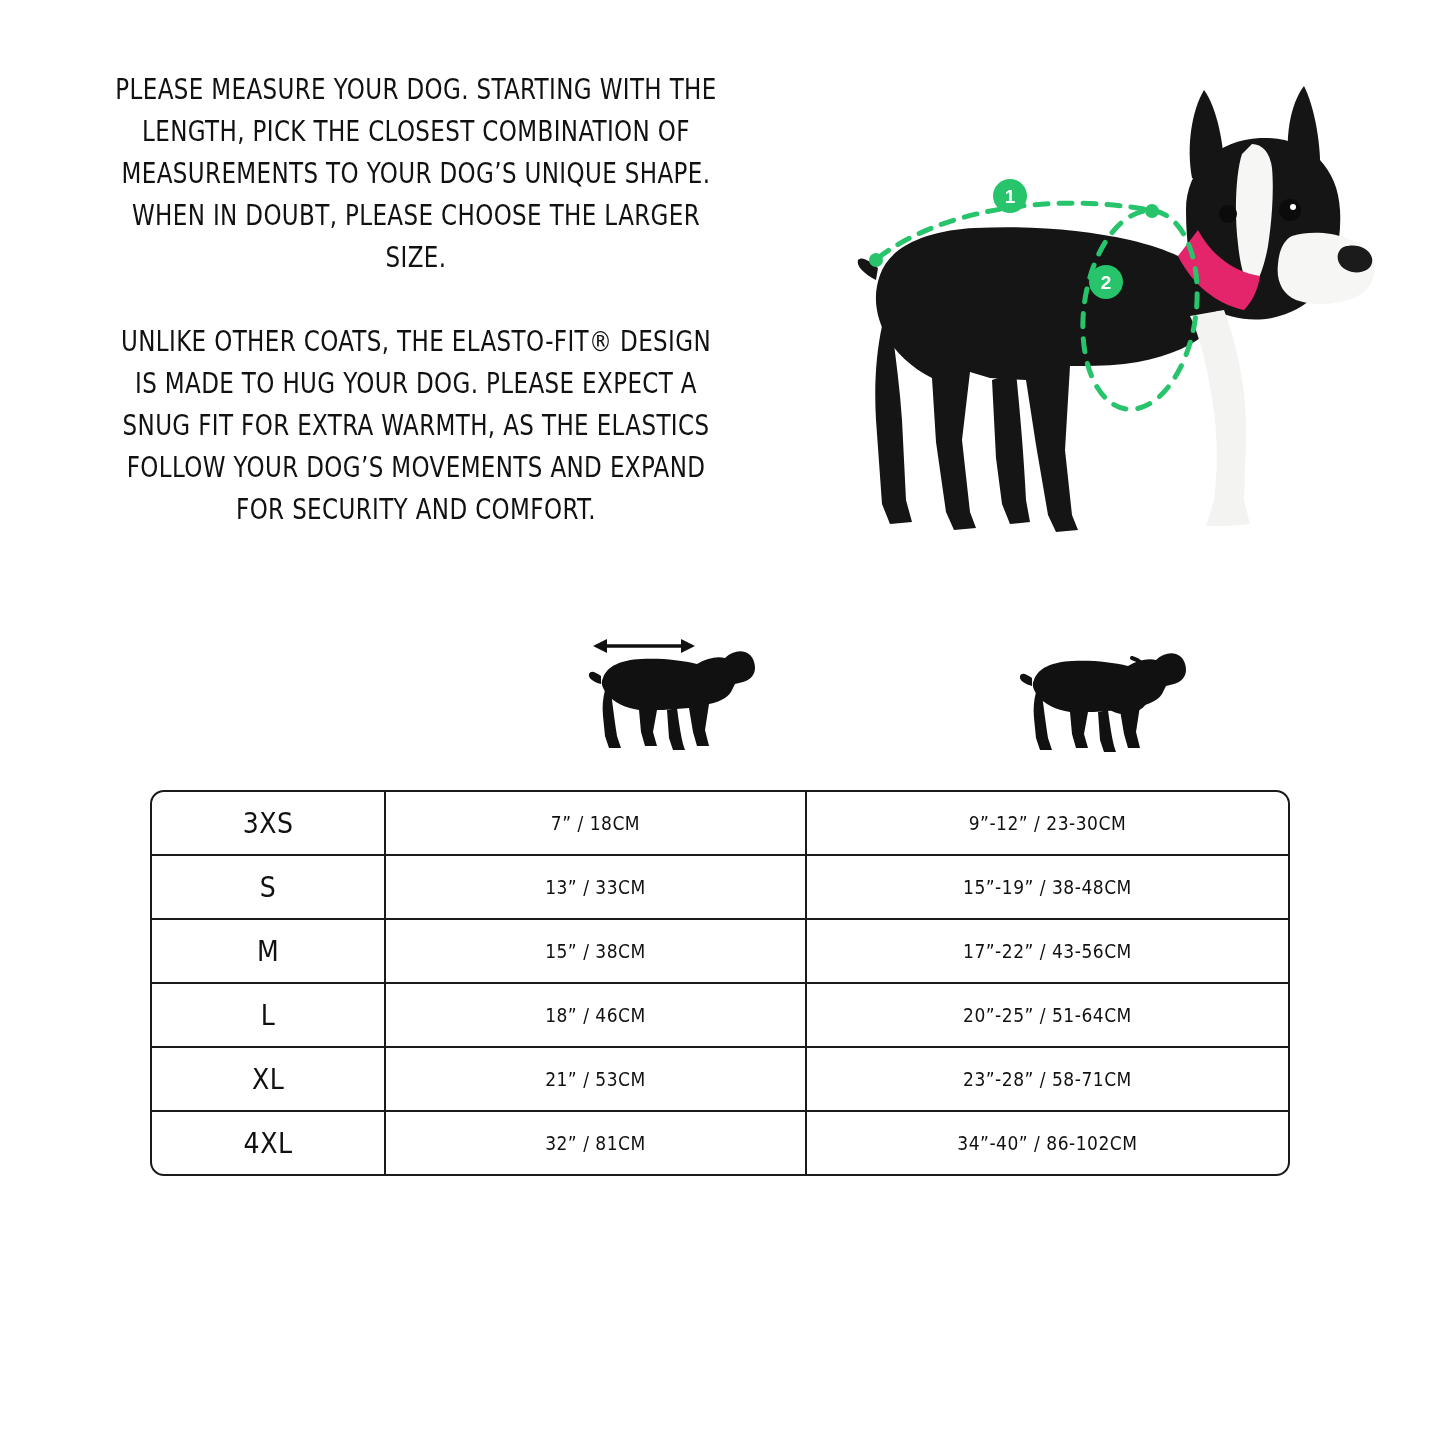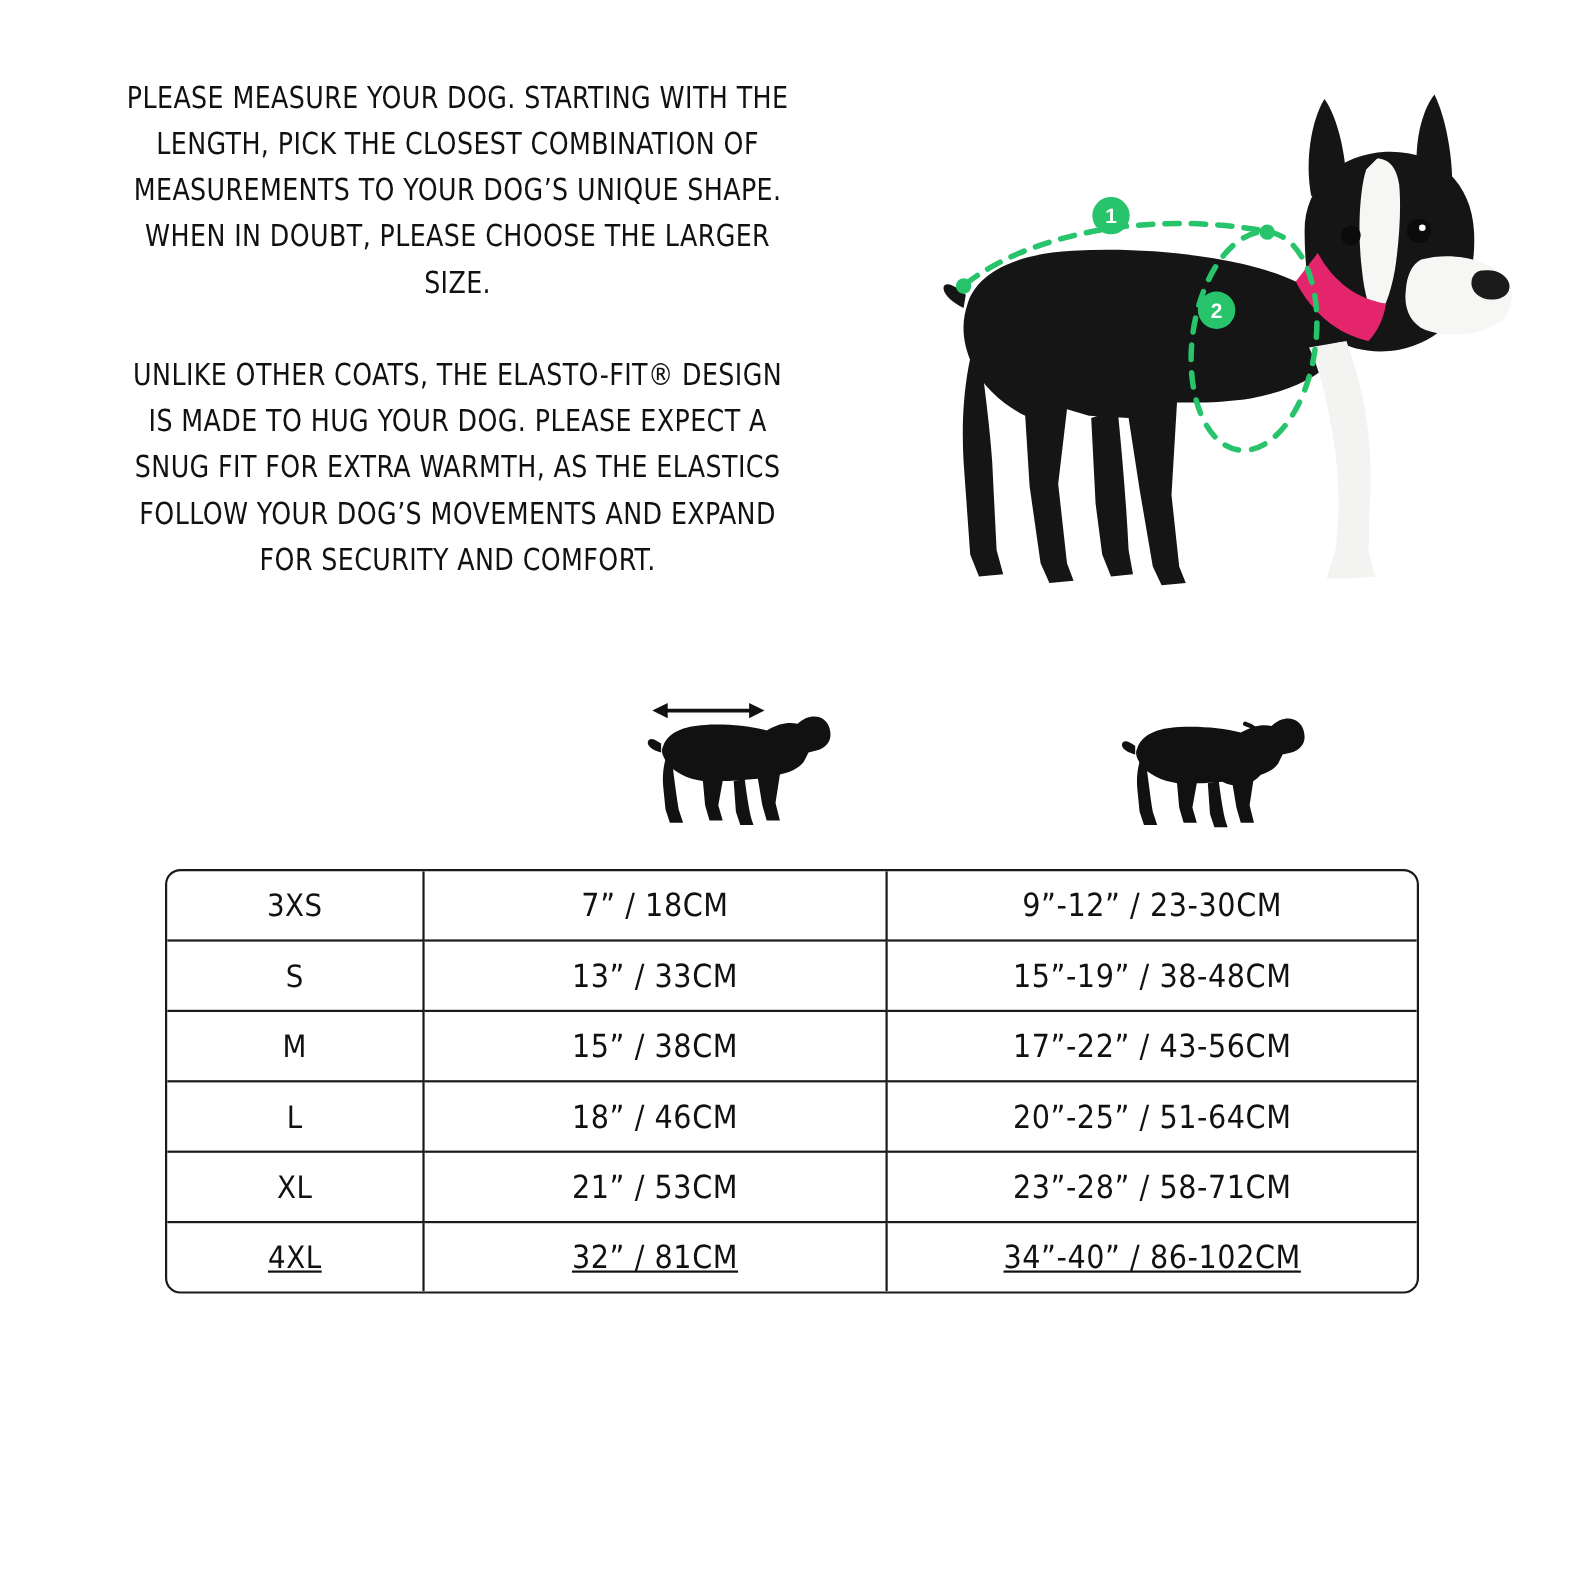--- a/index.html
+++ b/index.html
@@ -101,26 +101,26 @@
     height: 62px;
     text-align: center;
     vertical-align: middle;
     font-family: "DejaVu Sans Condensed", "Liberation Sans", sans-serif;
     font-size: 28px;
     letter-spacing: 0.5px;
     text-transform: uppercase;
     color: #111111;
     padding: 0;
   }
-  tr:last-child td { border-bottom: none; text-decoration: underline; }
+  tr:last-child td { border-bottom: none; }
   td:last-child { border-right: none; }
   td.col-size { width: 20.5%; }
   td.col-length { width: 37%; }
   td.col-girth { width: 42.5%; }
-  td.val { font-size: 29px; }
+  td.val { font-size: 19px; }
 </style>
 </head>
 <body>
 
 <div class="page">
 
   <div class="copy-block">
     <p class="copy-para">PLEASE MEASURE YOUR DOG. STARTING WITH THE LENGTH, PICK THE CLOSEST COMBINATION OF MEASUREMENTS TO YOUR DOG’S UNIQUE SHAPE. WHEN IN DOUBT, PLEASE CHOOSE THE LARGER SIZE.</p>
     <p class="copy-para">UNLIKE OTHER COATS, THE ELASTO-FIT® DESIGN IS MADE TO HUG YOUR DOG. PLEASE EXPECT A SNUG FIT FOR EXTRA WARMTH, AS THE ELASTICS FOLLOW YOUR DOG’S MOVEMENTS AND EXPAND FOR SECURITY AND COMFORT.</p>
   </div>

